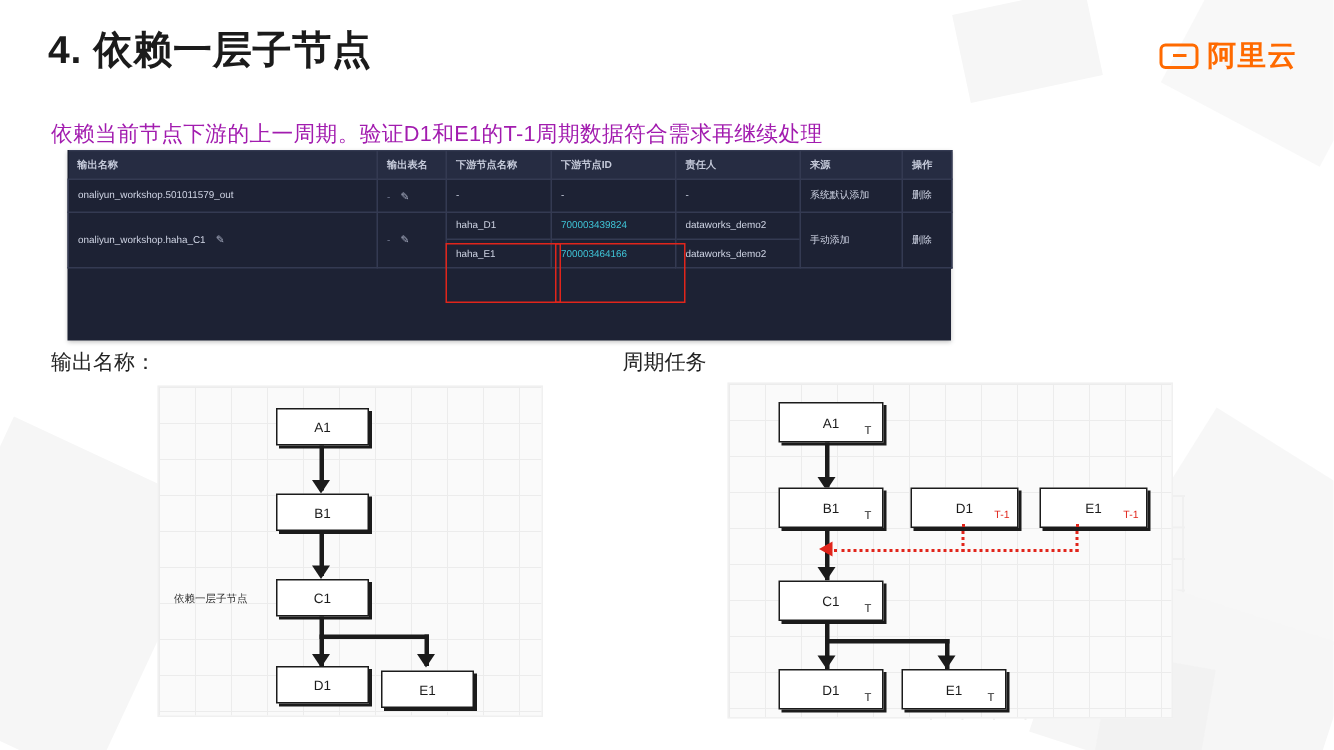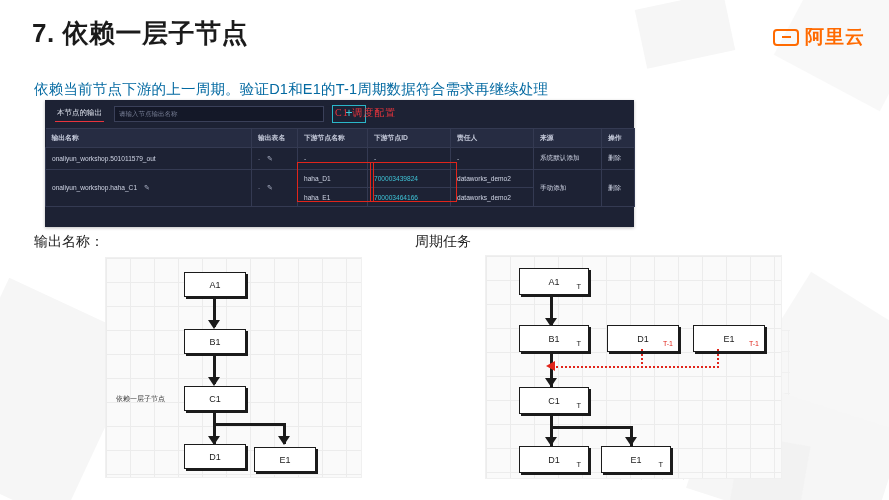--- a/index.html
+++ b/index.html
@@ -29,21 +29,21 @@
     display:flex;align-items:center;gap:6px;
   }
   #brand-logo .mark{
     width:26px;height:17px;border:2.5px solid #ff6a00;border-radius:4px;
     display:flex;align-items:center;justify-content:center;box-sizing:border-box;
   }
   #brand-logo .mark i{display:block;width:9px;height:2.5px;background:#ff6a00;}
   #brand-logo .wordmark{font-size:19px;font-weight:bold;color:#ff6a00;letter-spacing:1px;font-family:Liberation Serif, serif;}
   #subtitle{
     position:absolute;left:34px;top:80px;z-index:5;
-    font-size:14.5px;color:#0369a1;letter-spacing:.2px;
+    font-size:14.5px;color:#a21caf;letter-spacing:.2px;
   }
   
   #console-panel{
     position:absolute;left:45px;top:100px;width:589px;height:127px;z-index:5;
     background:#1d2234;box-shadow:0 1px 3px rgba(0,0,0,.25);
   }
   #console-toolbar{
     position:relative;height:28px;display:flex;align-items:center;padding:0 8px;
   }
   #tab-node-output{
@@ -134,41 +134,33 @@
 <div id="bg-deco">
   <div class="grid" style="left:620px;top:330px;width:170px;height:150px;"></div>
   <div class="sq" style="left:760px;top:300px;width:150px;height:150px;transform:rotate(32deg);opacity:.55;"></div>
   <div class="sq2" style="left:700px;top:400px;width:190px;height:120px;transform:rotate(18deg);"></div>
   <div class="sq" style="left:735px;top:440px;width:70px;height:70px;transform:rotate(10deg);opacity:.7;"></div>
   <div class="sq2" style="left:-40px;top:300px;width:150px;height:200px;transform:rotate(25deg);"></div>
   <div class="sq" style="left:795px;top:-30px;width:120px;height:120px;transform:rotate(28deg);opacity:.5;"></div>
   <div class="sq2" style="left:640px;top:0px;width:90px;height:60px;transform:rotate(-12deg);"></div>
 </div>
 
-<div id="page-title">7. 依赖一层子节点</div>
+<div id="page-title">4. 依赖一层子节点</div>
 
 <div id="brand-logo">
   <span class="mark">
       <i></i>
     </span>
   <span class="wordmark">阿里云</span>
 </div>
 
 <div id="subtitle">依赖当前节点下游的上一周期。验证D1和E1的T-1周期数据符合需求再继续处理</div>
 
 <div id="console-panel">
 
-  <div id="console-toolbar">
-    <span id="tab-node-output">本节点的输出</span>
-    <div id="node-output-search">
-      <span>请输入节点输出名称</span>
-    </div>
-    <div id="add-output-button">+</div>
-    <div id="schedule-config-label">C1 调度配置</div>
-  </div>
 
   <table id="output-table">
     <colgroup>
       <col style="width:206px">
         <col style="width:46px">
         <col style="width:70px">
       <col style="width:83px">
         <col style="width:83px">
         <col style="width:68px">
         <col style="width:33px">

